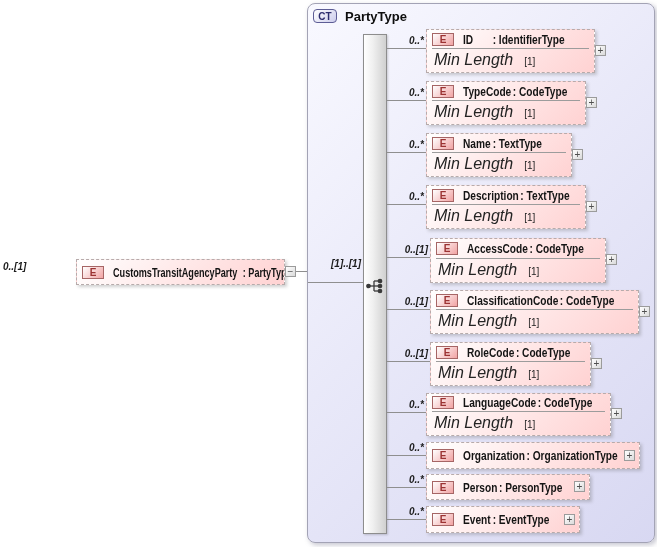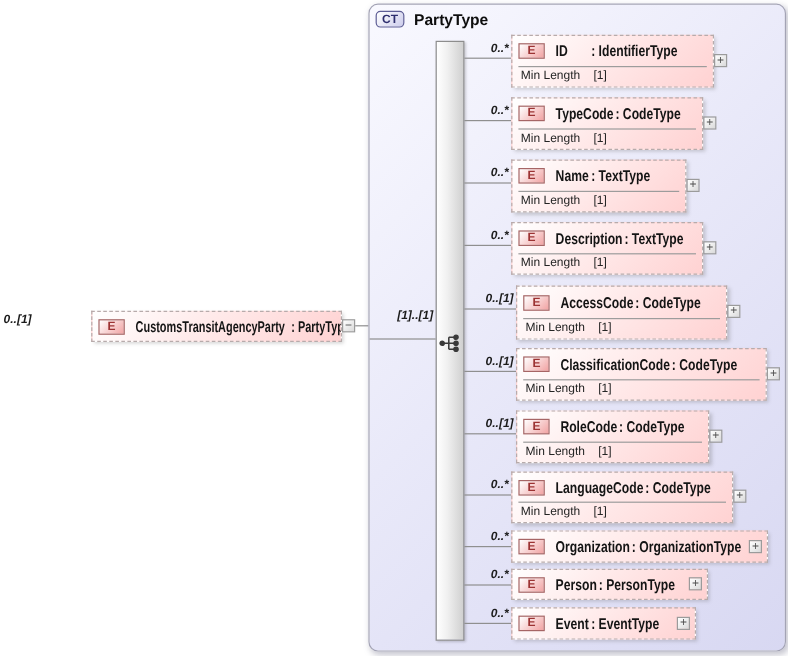--- a/index.html
+++ b/index.html
@@ -38,21 +38,21 @@
              border:1px solid #a66565; background:linear-gradient(135deg,#ffffff,#f1a3a3);
              color:#9c3333; font-size:10px; font-weight:bold;
              display:flex; align-items:center; justify-content:center; margin-right:9px; }
   .el-text { display:flex; align-items:baseline; transform:scaleX(.78); transform-origin:0 50%;
              white-space:nowrap; }
   .el-name { font-size:13px; font-weight:bold; color:#141414; min-width:36px; margin-right:2px; }
   .el-type { font-size:13px; font-weight:bold; color:#141414; }
   .el-type::before { content:": "; }
   .el-facets { border-top:1px solid #9c9c9c; margin:0 5px; padding:2px 0 3px 2px;
                display:flex; align-items:baseline; }
-  .facet-label { font-size:10px; color:#242424; }
+  .facet-label { font-size:16px; font-style:italic; color:#242424; }
   .facet-value { font-size:10px; color:#242424; margin-left:11px; }
 
   .root-box .el-text { transform:scaleX(.70); }
   .root-box .el-name { min-width:0; margin-right:4px; }
   .root-box .el-type::before { content:" : "; white-space:pre; }
 
   
   .toggle { position:absolute; width:11px; height:11px; box-sizing:border-box;
             border:1px solid #9b9b9b; background:linear-gradient(135deg,#ffffff,#dadada);
             color:#4f4f4f; font-size:10px; line-height:1;

